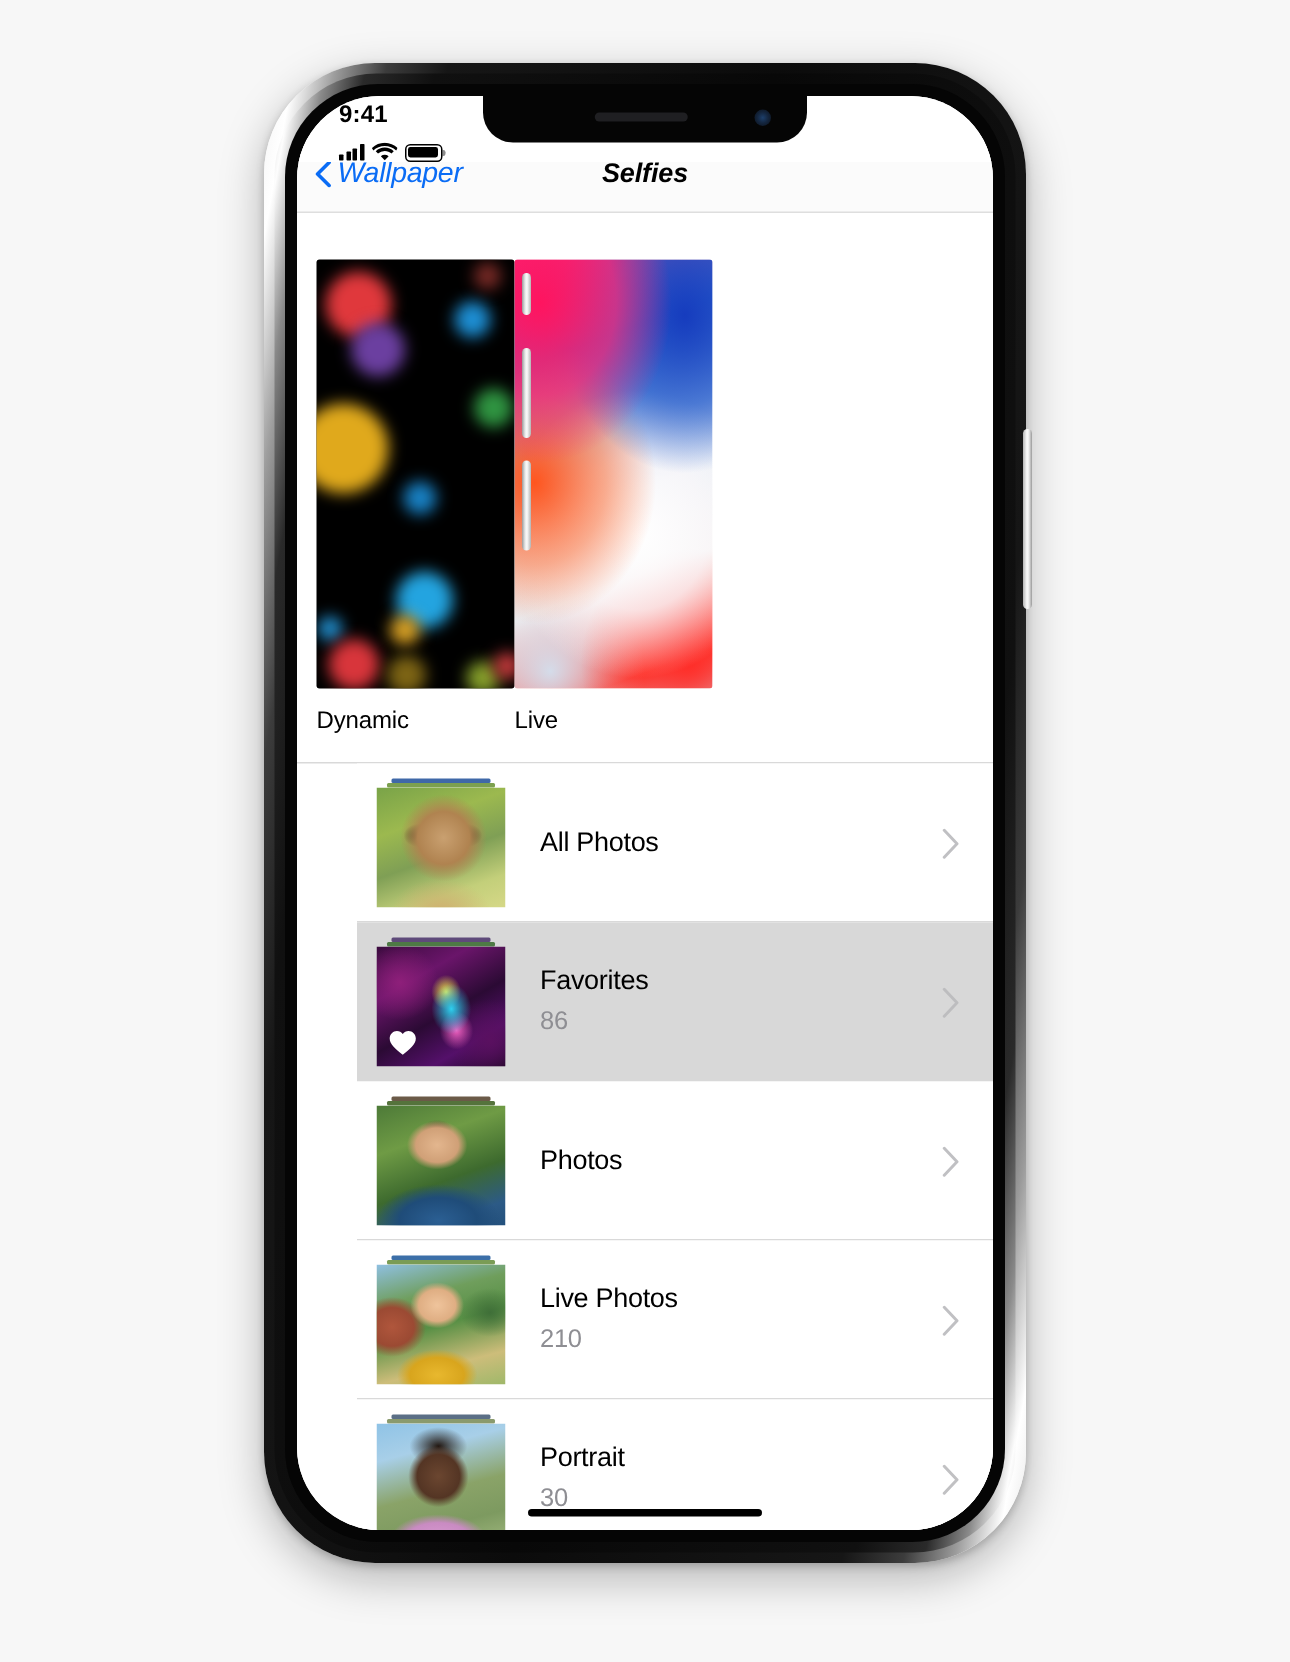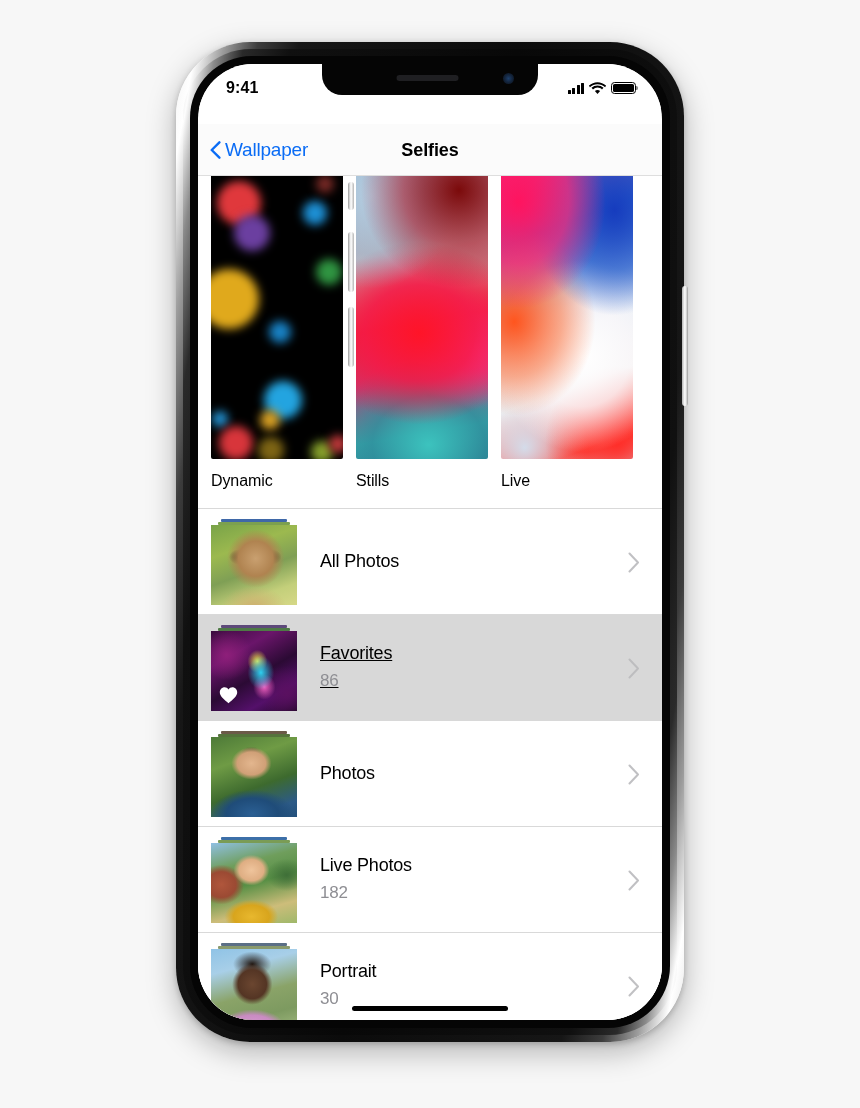--- a/index.html
+++ b/index.html
@@ -101,25 +101,26 @@
     border-radius: 50%;
     background: radial-gradient(circle at 50% 50%, #1d3f6b 0%, #14263f 45%, #0a0e16 100%);
   }
 
   
   #statusbar {
     position: absolute;
     left: 0; top: 0;
     width: 100%; height: 44px;
     display: flex;
-    align-items: center;
+    align-items: flex-start;
     justify-content: space-between;
     padding: 0 26px 0 28px;
     z-index: 20;
     background: #ffffff;
+    flex-direction: column;
   }
   #clock {
     font-size: 16px;
     font-weight: bold;
     color: #000;
     letter-spacing: .1px;
     padding-top: 4px;
   }
   #status-right {
     display: flex;
@@ -146,25 +147,26 @@
     right: -3.4px; top: 3.4px;
     width: 2px; height: 4px;
     border-radius: 0 1.5px 1.5px 0;
     background: rgba(0,0,0,.45);
   }
   .battery span { display: block; width: 100%; height: 100%; background: #000; border-radius: 1.6px; }
 
   
   #navbar {
     position: absolute;
-    left: 0; top: 60px;
+    left: 0; top: 26px;
     width: 100%; height: 52px;
     background: #fbfbfb;
     border-bottom: 1px solid #dedede;
     z-index: 15;
+    font-style: italic;
   }
   #back-button {
     position: absolute;
     left: 12px; top: 50%;
     transform: translateY(-50%);
     display: flex;
     align-items: center;
     gap: 4px;
     color: #0a6cf5;
     cursor: pointer;
@@ -192,21 +194,21 @@
     position: absolute;
     left: 0; top: 97px;
     width: 100%; bottom: 0;
     background: #ffffff;
     overflow: hidden;
   }
 
   
   #wallpaper-types {
     display: flex;
-    gap: 13px;
+    gap: 0;
     padding: 12px 22px 0 13px;
   }
   .wp-card { width: 132px; }
   .wp-thumb {
     width: 132px; height: 286px;
     border-radius: 2px;
     overflow: hidden;
     position: relative;
     cursor: pointer;
   }
@@ -241,31 +243,32 @@
       radial-gradient(85% 42% at 62% 64%, rgba(255,255,255,1) 0%, rgba(250,248,250,.8) 42%, rgba(0,0,0,0) 80%),
       radial-gradient(70% 34% at 88% 94%, rgba(255,45,40,1) 0%, rgba(0,0,0,0) 78%),
       radial-gradient(60% 28% at 18% 96%, rgba(210,225,240,.95) 0%, rgba(0,0,0,0) 80%),
       linear-gradient(160deg, #ff1464 0%, #2b5fc8 22%, #e8eef6 55%, #f6f2f0 72%, #ff3a2e 92%, #cfdcea 100%);
   }
 
   
   #album-list {
     margin-top: 18px;
     border-top: 1px solid #d9d9d9;
+    padding-left: 40px;
   }
   .album-row {
     position: relative;
     display: flex;
     align-items: center;
     height: 106px;
     padding-left: 13px;
     background: #ffffff;
     cursor: pointer;
   }
-  .album-row.selected { background: #d8d8d8; text-decoration: underline; }
+  .album-row.selected { background: #d8d8d8; }
   .album-row::after {
     content: "";
     position: absolute;
     left: 0; right: 0; bottom: 0;
     height: 1px;
     background: #d9d9d9;
   }
   .album-row.selected::after { background: transparent; }
   .album-row.no-sep::after { background: transparent; }
 
@@ -441,24 +444,20 @@
               <div class="bokeh" style="left:1px;  top:238px; width:16px; height:16px; background:#2394d6;"></div>
               <div class="bokeh" style="left:49px; top:237px; width:20px; height:20px; background:#d9a124;"></div>
               <div class="bokeh" style="left:8px;  top:253px; width:34px; height:34px; background:#d8353b;"></div>
               <div class="bokeh" style="left:47px; top:264px; width:26px; height:26px; background:#7d6414;"></div>
               <div class="bokeh" style="left:100px;top:268px; width:22px; height:22px; background:#86a02b;"></div>
               <div class="bokeh" style="left:118px;top:262px; width:18px; height:18px; background:#c53a3c;"></div>
             </div>
             <div class="wp-label">Dynamic</div>
           </div>
 
-          <div class="wp-card">
-            <div class="wp-thumb wp-stills"></div>
-            <div class="wp-label">Stills</div>
-          </div>
 
           <div class="wp-card">
             <div class="wp-thumb wp-live"></div>
             <div class="wp-label">Live</div>
           </div>
 
         </div>
 
         <div id="album-list">
 
@@ -517,21 +516,21 @@
           <div class="album-row">
             <div class="thumb-stack">
               <div class="strip s1" style="background:#3c6fa8;"></div>
               <div class="strip s2" style="background:#7a9c55;"></div>
               <div class="thumb-main">
                 <div class="art-livephotos"></div>
               </div>
             </div>
             <div class="album-text">
               <div class="album-title">Live Photos</div>
-              <div class="album-count">182</div>
+              <div class="album-count">210</div>
             </div>
             <svg class="row-chevron" viewBox="0 0 12 21">
               <path d="M1.5 1.5 10 10.5 1.5 19.5" fill="none" stroke="#8e8e93" stroke-width="2" stroke-linecap="round" stroke-linejoin="round"></path>
             </svg>
           </div>
 
           <div class="album-row no-sep">
             <div class="thumb-stack">
               <div class="strip s1" style="background:#5b6f86;"></div>
               <div class="strip s2" style="background:#8a9a6d;"></div>

